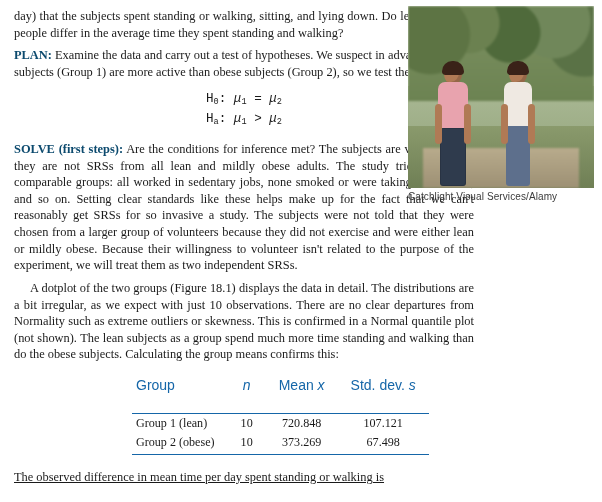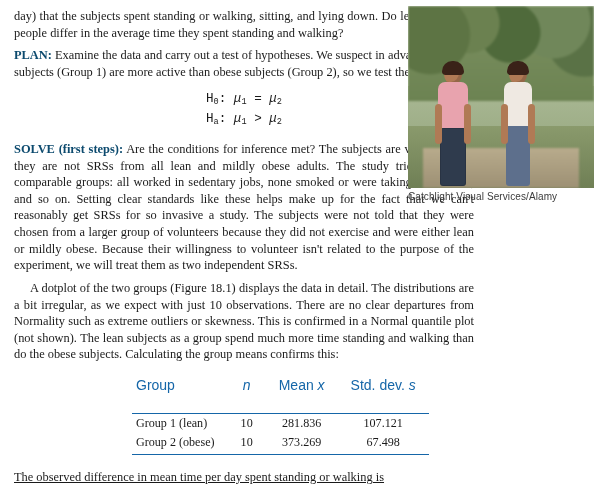--- a/index.html
+++ b/index.html
@@ -259,21 +259,21 @@
             <th>
               <span>Std. dev.</span>
               <span class="ital-h">s</span>
             </th>
           </tr>
         </thead>
         <tbody>
           <tr>
             <td class="first">Group 1 (lean)</td>
             <td>10</td>
-            <td>281.836</td>
+            <td>720.848</td>
             <td>107.121</td>
           </tr>
           <tr>
             <td class="first">Group 2 (obese)</td>
             <td>10</td>
             <td>373.269</td>
             <td>67.498</td>
           </tr>
         </tbody>
       </table>

